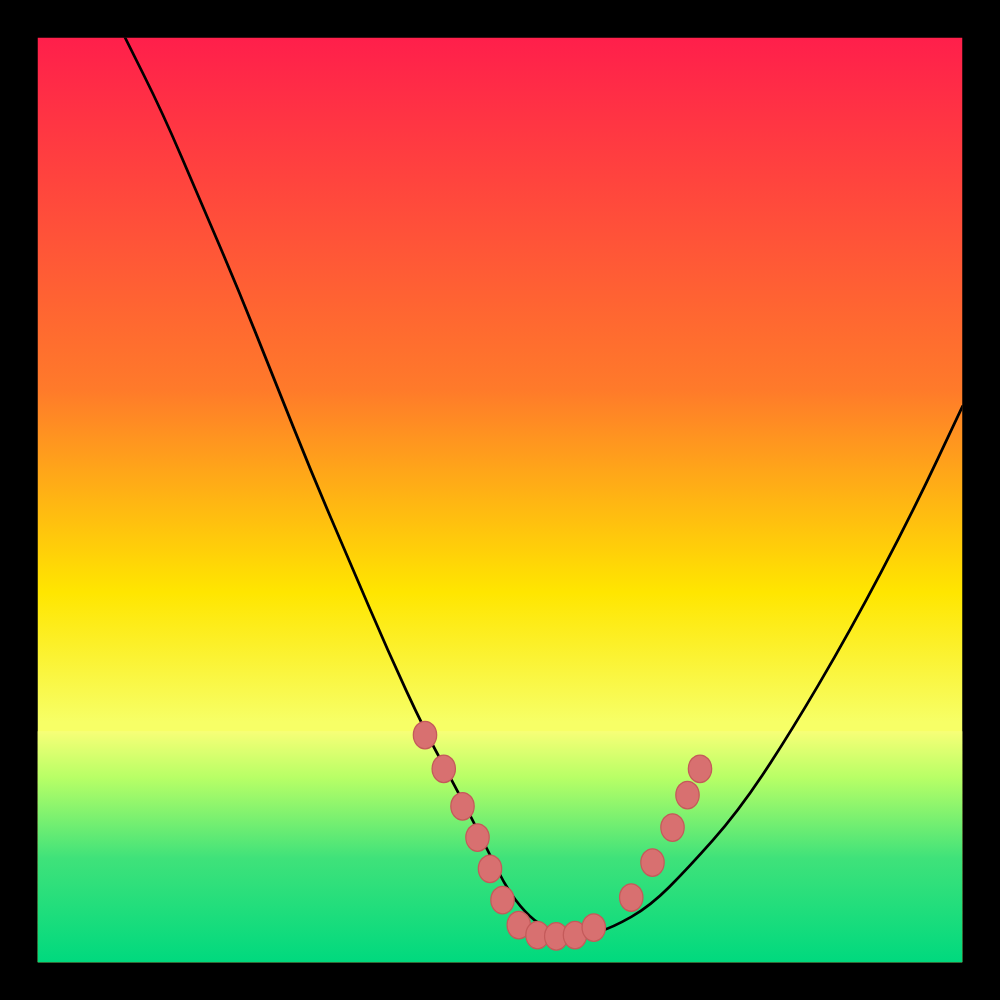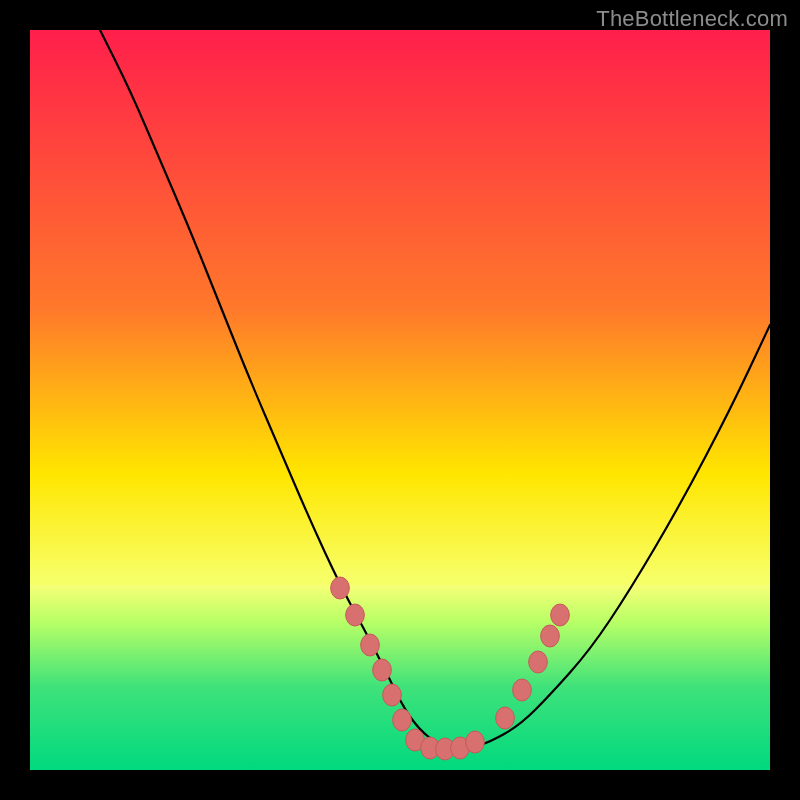--- a/index.html
+++ b/index.html
@@ -56,21 +56,20 @@
     font-weight: 500;
     letter-spacing: 0.2px;
     user-select: none;
   }
 </style>
 </head>
 <body>
 
 <div class="frame">
 
-  <div class="watermark">TheBottleneck.com</div>
 
   <div class="plot">
 
     <div class="gradient-bg" id="gradient-bg" style="background: linear-gradient(rgb(255, 31, 75) 0%, rgb(255, 122, 42) 38%, rgb(255, 230, 0) 60%, rgb(247, 255, 102) 74%, rgb(247, 255, 102) 76%);"></div>
 
     <div class="green-band" id="green-band" style="top: 555px; height: 185px; background: linear-gradient(rgba(247, 255, 120, 0.9) 0%, rgb(184, 255, 102) 20%, rgb(63, 226, 122) 55%, rgb(0, 217, 126) 100%), repeating-linear-gradient(rgba(255, 255, 255, 0.08) 0px, rgba(255, 255, 255, 0.08) 2px, rgba(0, 0, 0, 0) 2px, rgba(0, 0, 0, 0) 8px);"></div>
 
     <svg class="curve" viewBox="0 0 740 740" preserveAspectRatio="none">
       <path id="curve-path" fill="none" stroke-width="2.2" stroke-linecap="round" d="M 70 0 Q 70 0 85 30 Q 100 60 115 95 Q 130 130 145 165 Q 160 200 175 237.5 Q 190 275 205 312.5 Q 220 350 235 385 Q 250 420 265 455 Q 280 490 295 522.5 Q 310 555 325 582.5 Q 340 610 350 630 Q 360 650 367.5 665 Q 375 680 382.5 690 Q 390 700 397.5 706 Q 405 712 412.5 715 Q 420 718 430 718 Q 440 718 450 715 Q 460 712 475 703.5 Q 490 695 505 680 Q 520 665 540 642.5 Q 560 620 580 590 Q 600 560 625 517.5 Q 650 475 675 427.5 Q 700 380 720 337.5 L 740 295" stroke="#000000"></path>
       <g id="markers-group">

